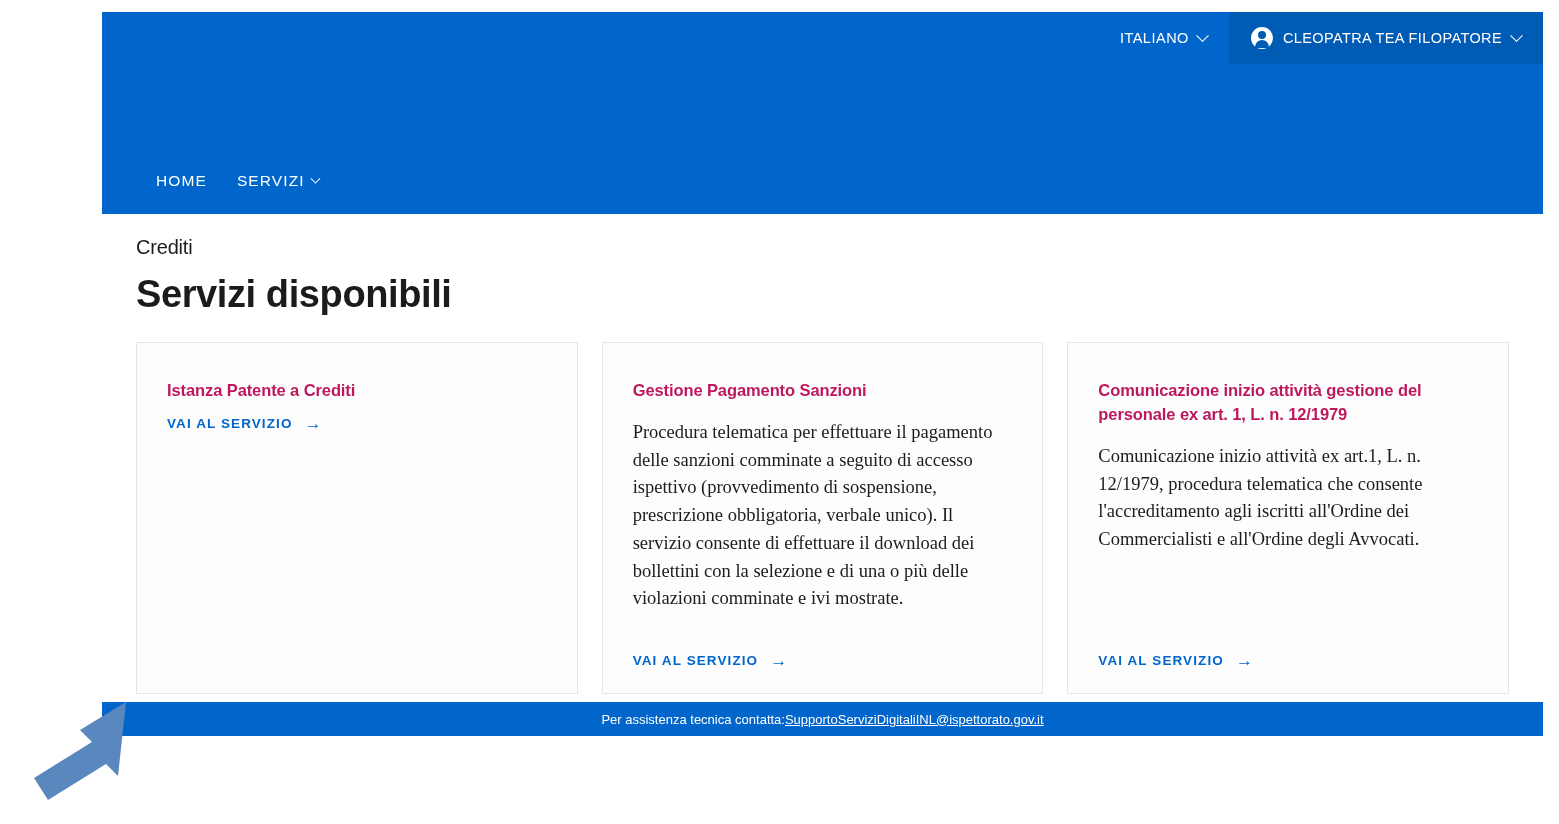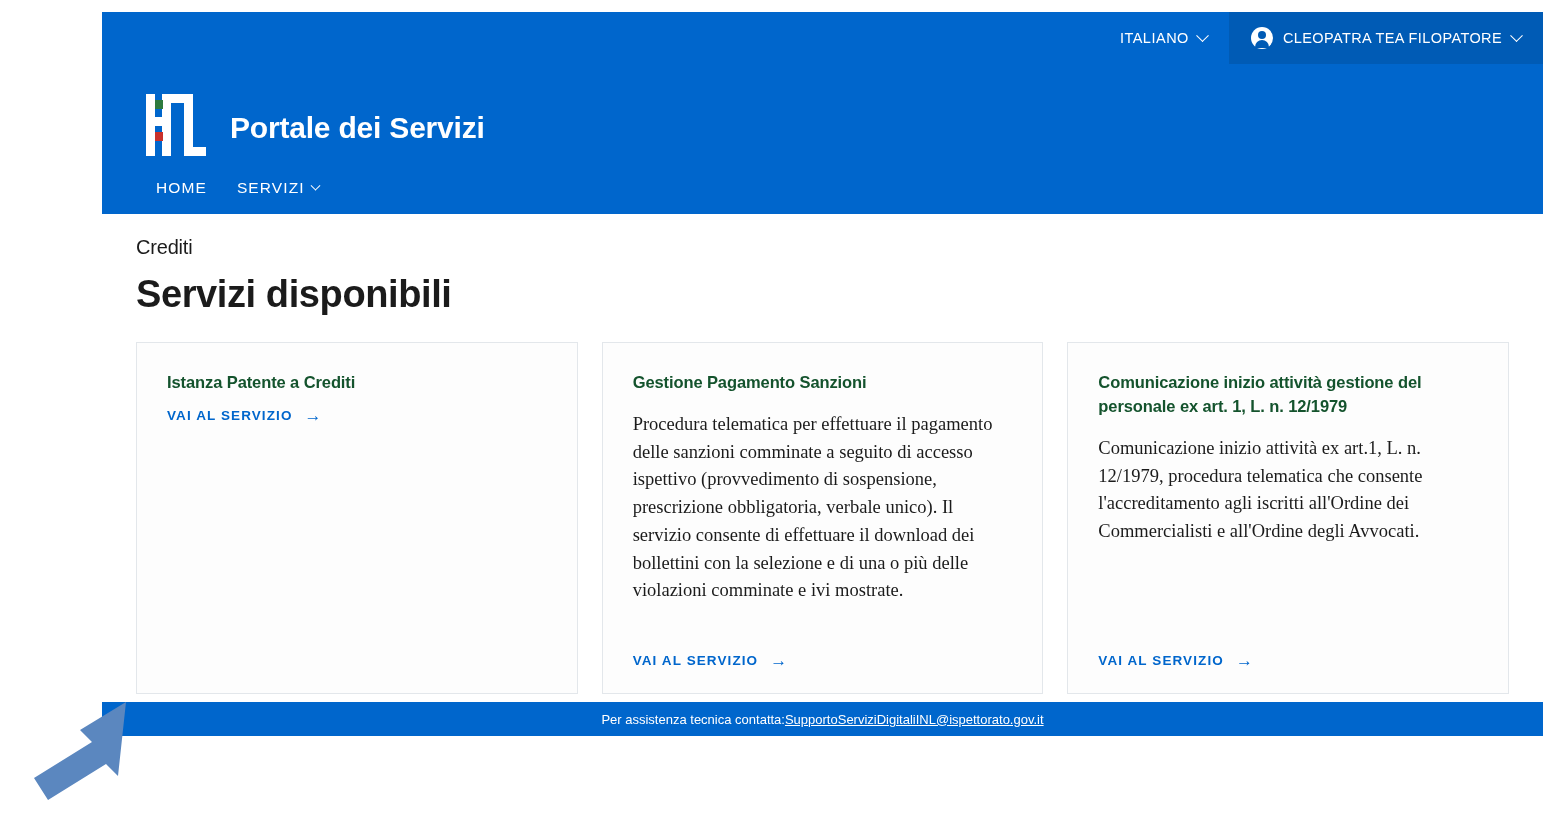--- a/index.html
+++ b/index.html
@@ -115,21 +115,21 @@
     left: 54px;
     bottom: 0;
     display: flex;
     align-items: flex-end;
     gap: 30px;
     height: 54px;
   }
   .navitem {
     font-size: 15.5px;
     letter-spacing: 1.1px;
-    padding-bottom: 17px;
+    padding-bottom: 24px;
     cursor: pointer;
     display: flex;
     align-items: center;
     gap: 7px;
     color: #ffffff;
   }
   .navitem .caret { width: 7px; height: 7px; }
   
   .content {
     padding: 0 34px;
@@ -158,23 +158,24 @@
     background: #fdfdfd;
     border: 1px solid #e3e7eb;
     min-height: 352px;
     padding: 28px 30px 24px 30px;
     display: flex;
     flex-direction: column;
   }
   .card-title {
     font-size: 16.5px;
     font-weight: bold;
-    color: #14532d;
+    color: #be185d;
     line-height: 1.45;
     letter-spacing: -0.1px;
+    margin-top: 8px;
   }
   .card-text {
     font-family: "Liberation Serif", serif;
     font-size: 18.5px;
     color: #1b1b1b;
     line-height: 1.5;
     margin-top: 16px;
     flex: 1 1 auto;
   }
   .card-link {
@@ -231,35 +232,20 @@
         <span class="caret"></span>
       </div>
       <div class="topbar-user">
         <span class="avatar-circle"></span>
         <span>CLEOPATRA TEA FILOPATORE</span>
         <span class="caret"></span>
       </div>
     </div>
 
     <div class="headband">
-      <div class="brand">
-        <span class="logo">
-          <svg width="74" height="84" viewBox="0 0 74 84" aria-hidden="true">
-            <rect x="8" y="8" width="9" height="62" fill="#ffffff"></rect>
-            <rect x="24" y="8" width="9" height="62" fill="#ffffff"></rect>
-            <rect x="46" y="8" width="9" height="62" fill="#ffffff"></rect>
-            <rect x="46" y="61" width="22" height="9" fill="#ffffff"></rect>
-            <rect x="17" y="14" width="8" height="9" fill="#2d7a3e"></rect>
-            <rect x="17" y="31" width="8" height="9" fill="#ffffff"></rect>
-            <rect x="17" y="46" width="8" height="9" fill="#c8312b"></rect>
-            <rect x="33" y="8" width="13" height="9" fill="#ffffff"></rect>
-          </svg>
-        </span>
-        <span class="brand-title">Portale dei Servizi</span>
-      </div>
 
       <div class="mainnav">
         <div class="navitem">
           <span>HOME</span>
         </div>
         <div class="navitem">
           <span>SERVIZI</span>
           <span class="caret"></span>
         </div>
       </div>

